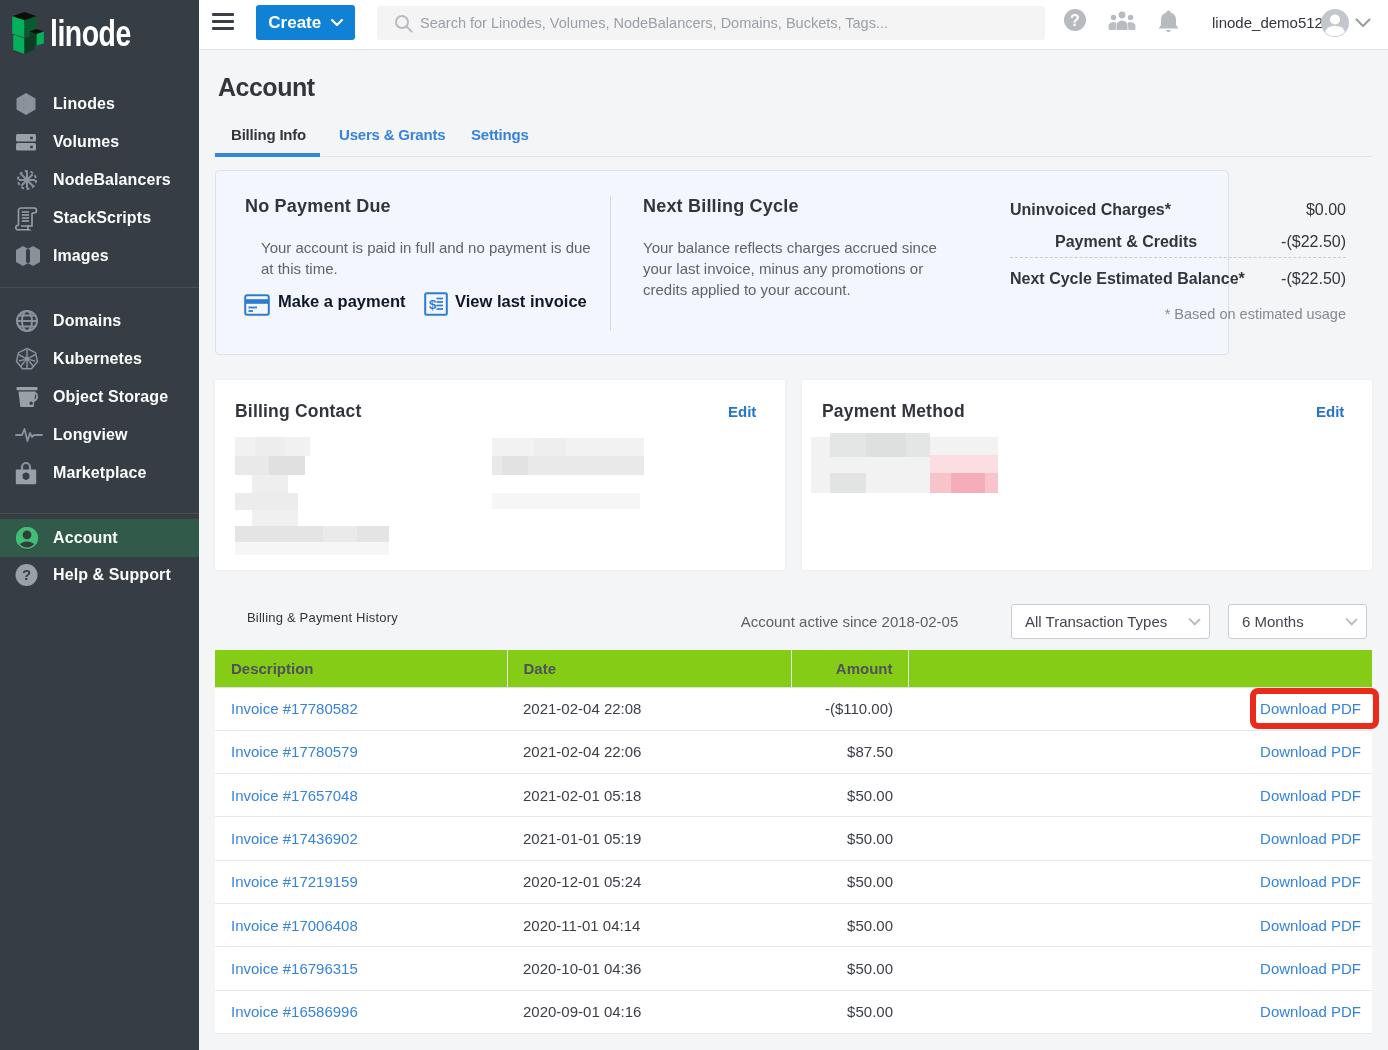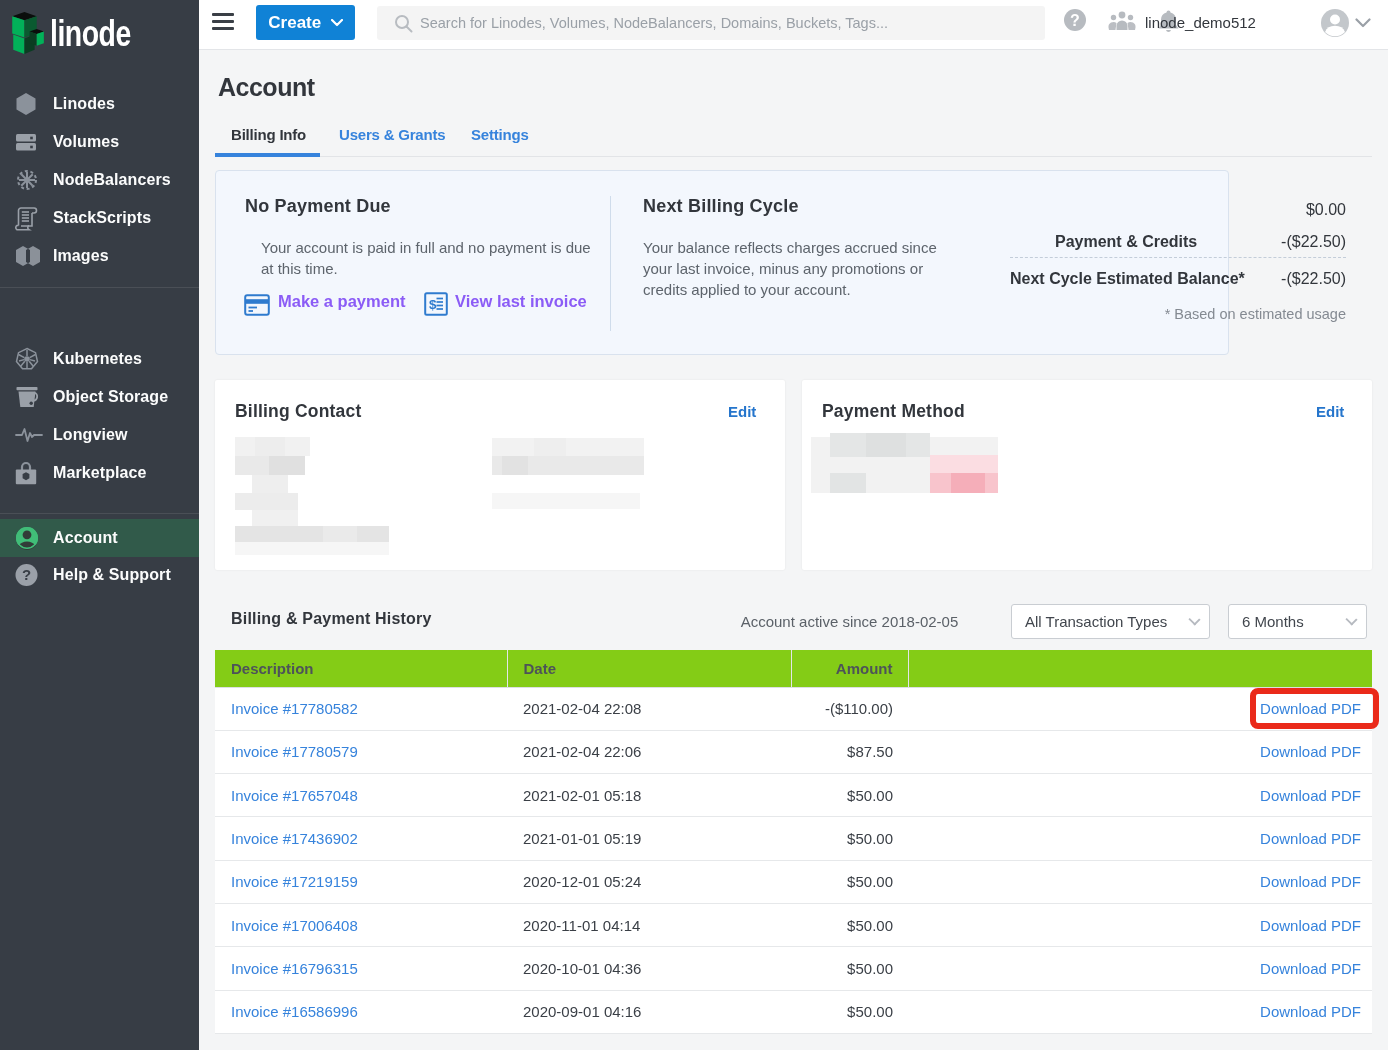--- a/index.html
+++ b/index.html
@@ -20,21 +20,21 @@
 
 #main { position:absolute; left:199px; top:50px; width:1189px; height:1000px; background:#f4f5f6; }
 h1.pagetitle { position:absolute; left:19px; top:23px; font-size:25px; color:#32363c; letter-spacing:-0.5px; }
 .tab { position:absolute; top:76px; font-size:15px; font-weight:bold; letter-spacing:-0.2px; }
 .tabline { position:absolute; left:16px; top:106px; width:1157px; height:1px; background:#e2e4e7; }
 .tabactive-bar { position:absolute; left:16px; top:103px; width:105px; height:4px; background:#3683dc; }
 
 #summary { position:absolute; left:16px; top:120px; width:1014px; height:185px; background:#f3f7fd; border:1px solid #d9e2ee; border-radius:4px; }
 #summary h2 { font-size:18px; color:#32363c; letter-spacing:0.2px; }
 #summary .body { font-size:15px; color:#5d646c; line-height:21px; }
-.paylink { color:#8b5cf6; font-size:16.5px; font-weight:bold; }
+.paylink { color:#0f172a; font-size:16.5px; font-weight:bold; }
 
 .card { position:absolute; top:330px; width:570px; height:190px; background:#ffffff; border-radius:2px; box-shadow:0 0 2px rgba(0,0,0,0.08); }
 .card h2 { position:absolute; left:20px; top:21px; font-size:17.5px; color:#32363c; letter-spacing:0.2px; }
 .card .edit { position:absolute; top:23px; font-size:15px; font-weight:bold; color:#2575cc; }
 .select { position:absolute; top:554px; height:35px; background:#fff; border:1px solid #c9cdd2; border-radius:3px; font-size:15px; color:#41464d; line-height:33px; }
 .select .chev { position:absolute; right:10px; top:12px; width:9px; height:9px; border-right:2px solid #b6bac0; border-bottom:2px solid #b6bac0; transform:rotate(45deg) scale(1,0.9); transform-origin:center; margin-top:-2px; }
 table#hist { position:absolute; left:16px; top:600px; width:1157px; border-collapse:collapse; font-size:15px; }
 table#hist th { background:#84cc16; font-size:15px; color:#4d5359; font-weight:bold; text-align:left; height:37px; border-bottom:1px solid #dcdfe2; border-right:1px solid #e3e5e8; padding:0 0 0 16px; }
 table#hist td { background:#fff; height:43.3px; border-bottom:1px solid #e6e8ea; padding:0 0 0 16px; color:#3a3f46; }
 a.blue { color:#3683dc; text-decoration:none; }
@@ -103,20 +103,31 @@
   </div>
   <div class="navitem" style="top:237px">
     <svg width="26" height="22" viewBox="0 0 26 22">
       <polygon points="8,1 15,5 15,17 8,21 1,17 1,5" fill="#8b929b"></polygon>
       <polygon points="18,1 25,5 25,17 18,21 11,17 11,5" fill="#9aa0a8" opacity="0.85"></polygon>
       <polygon points="13,3.8 15,5 15,17 13,18.2 11,17 11,5" fill="#373d45"></polygon>
     </svg>
     <span class="lbl">Images</span>
   </div>
   <div class="navdiv" style="top:287px"></div>
+  <div class="navitem" style="top:302px">
+    <svg width="24" height="24" viewBox="0 0 24 24">
+      <g stroke="#8b929b" stroke-width="2" fill="none">
+        <circle cx="12" cy="12" r="10"></circle>
+        <ellipse cx="12" cy="12" rx="5" ry="10"></ellipse>
+        <line x1="2" y1="12" x2="22" y2="12"></line>
+        <path d="M3.5 6.5 h17 M3.5 17.5 h17"></path>
+      </g>
+    </svg>
+    <span class="lbl">Domains</span>
+  </div>
   <div class="navitem" style="top:340px">
     <svg width="24" height="24" viewBox="0 0 24 24">
       <g stroke="#8b929b" stroke-width="1.5" fill="none">
         <polygon points="12,1.5 20.5,5.7 22.5,14.5 16.5,21.8 7.5,21.8 1.5,14.5 3.5,5.7"></polygon>
         <circle cx="12" cy="12" r="2.8" fill="#8b929b" stroke="none"></circle>
         <line x1="12" y1="3" x2="12" y2="9"></line>
           <line x1="12" y1="15" x2="12" y2="21"></line>
         <line x1="3.5" y1="7.5" x2="9.3" y2="10.6"></line>
           <line x1="20.5" y1="7.5" x2="14.7" y2="10.6"></line>
         <line x1="5.5" y1="19.5" x2="9.8" y2="14.3"></line>
@@ -195,21 +206,21 @@
       <path d="M9.5 17 a5.5 5.5 0 0 1 11 0 v4 h-11 z"></path>
     <circle cx="6.5" cy="8.5" r="2.7"></circle>
       <path d="M1.5 18.5 a5 5 0 0 1 8 -4.5 l-1 7 h-6.5 z" opacity="0.95"></path>
     <circle cx="23.5" cy="8.5" r="2.7"></circle>
       <path d="M28.5 18.5 a5 5 0 0 0 -8 -4.5 l1 7 h6.5 z" opacity="0.95"></path>
   </svg>
   <svg class="abs" style="left:958px;top:9px" width="23" height="25" viewBox="0 0 23 25" fill="#b7bbc0">
     <path d="M11.5 1.5 a2 2 0 0 1 2 2 a7.5 7.5 0 0 1 5.5 7 v5.5 l2.5 3.5 h-20 l2.5 -3.5 v-5.5 a7.5 7.5 0 0 1 5.5 -7 a2 2 0 0 1 2 -2 z"></path>
     <path d="M9 21 a2.6 2.6 0 0 0 5 0 z"></path>
   </svg>
-  <div class="abs" style="left:946px;top:14px;font-size:15px;color:#32363c;">linode_demo512</div>
+  <div class="abs" style="left:1013px;top:14px;font-size:15px;color:#32363c;">linode_demo512</div>
   <svg class="abs" style="left:1121px;top:8px" width="30" height="30" viewBox="0 0 30 30">
     <circle cx="15" cy="15" r="14" fill="#c3c7cb"></circle>
     <circle cx="15" cy="11.5" r="5" fill="#fff"></circle>
     <path d="M5 24 a10.5 9 0 0 1 20 0 a14 14 0 0 1 -20 0 z" fill="#fff"></path>
   </svg>
   <svg class="abs" style="left:1156px;top:18px" width="16" height="10" viewBox="0 0 16 10">
       <path d="M1.5 1.5 l6.5 6.5 6.5-6.5" stroke="#9aa0a7" stroke-width="2.2" fill="none" stroke-linecap="round" stroke-linejoin="round"></path>
     </svg>
 </div>
 
@@ -237,20 +248,21 @@
       <line x1="12.5" y1="6.5" x2="19" y2="6.5" stroke="#2f7bce" stroke-width="1.7"></line>
       <line x1="12.5" y1="10" x2="19" y2="10" stroke="#2f7bce" stroke-width="1.7"></line>
       <line x1="12.5" y1="13.5" x2="19" y2="13.5" stroke="#2f7bce" stroke-width="1.7"></line>
       <line x1="12.5" y1="17" x2="19" y2="17" stroke="#2f7bce" stroke-width="1.7"></line>
     </svg>
     <div class="paylink abs" style="left:239px;top:121px;">View last invoice</div>
     <div class="abs" style="left:394px;top:25px;width:1px;height:135px;background:#cfdceb;"></div>
     <h2 class="abs" style="left:427px;top:25px;">Next Billing Cycle</h2>
     <div class="body abs" style="left:427px;top:66px;width:300px;">Your balance reflects charges accrued since your last invoice, minus any promotions or credits applied to your account.</div>
 
+    <div class="abs" style="left:794px;top:30px;width:336px;font-size:16px;color:#32363c;font-weight:bold;">Uninvoiced Charges*</div>
     <div class="abs" style="left:794px;top:30px;width:336px;font-size:16px;color:#32363c;text-align:right;">$0.00</div>
     <div class="abs" style="left:794px;top:62px;width:336px;font-size:16px;color:#32363c;font-weight:bold;margin-left:45px;">Payment &amp; Credits</div>
     <div class="abs" style="left:794px;top:62px;width:336px;font-size:16px;color:#32363c;text-align:right;">-($22.50)</div>
     <div class="abs" style="left:794px;top:86px;width:336px;border-top:1px dashed #c3cdd9;"></div>
     <div class="abs" style="left:794px;top:99px;width:336px;font-size:16px;color:#32363c;font-weight:bold;">Next Cycle Estimated Balance*</div>
     <div class="abs" style="left:794px;top:99px;width:336px;font-size:16px;color:#32363c;text-align:right;">-($22.50)</div>
     <div class="abs" style="left:794px;top:135px;width:336px;font-size:14.5px;color:#848a92;text-align:right;">* Based on estimated usage</div>
   </div>
 
   <div class="card" style="left:16px;">
@@ -283,21 +295,21 @@
       <rect x="0" y="4" width="187" height="56" fill="#f2f2f2"></rect>
       <rect x="19" y="0" width="100" height="24" fill="#e4e6e6"></rect>
       <rect x="55" y="0" width="40" height="24" fill="#dee0e0"></rect>
       <rect x="119" y="22" width="68" height="18" fill="#fbdde2"></rect>
       <rect x="119" y="40" width="68" height="20" fill="#f8c4cc"></rect>
       <rect x="140" y="40" width="34" height="20" fill="#f5aeb9"></rect>
       <rect x="19" y="40" width="36" height="20" fill="#e2e4e4"></rect>
     </svg>
   </div>
 
-  <div class="abs" style="left:32px;top:560px;font-size:16px;font-weight:bold;color:#32363c;letter-spacing:0.2px;">Billing &amp; Payment History</div>
+  <div class="abs" style="left:48px;top:560px;font-size:13px;font-weight:normal;color:#32363c;letter-spacing:0.2px;">Billing &amp; Payment History</div>
   <div class="abs" style="left:500px;top:563px;width:301px;font-size:15px;color:#5b6168;text-align:center;">Account active since 2018-02-05</div>
   <div class="select" style="left:812px;width:199px;"><span style="margin-left:13px;">All Transaction Types</span><div class="chev"></div></div>
   <div class="select" style="left:1029px;width:139px;"><span style="margin-left:13px;">6 Months</span><div class="chev"></div></div>
 
   <table id="hist">
     <colgroup>
         <col style="width:292px">
         <col style="width:284px">
         <col style="width:117px">
         <col>

